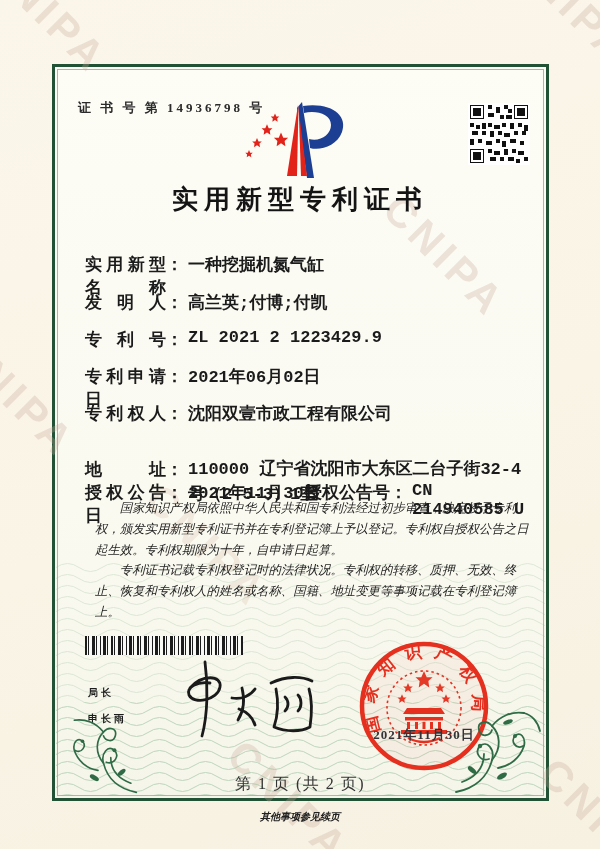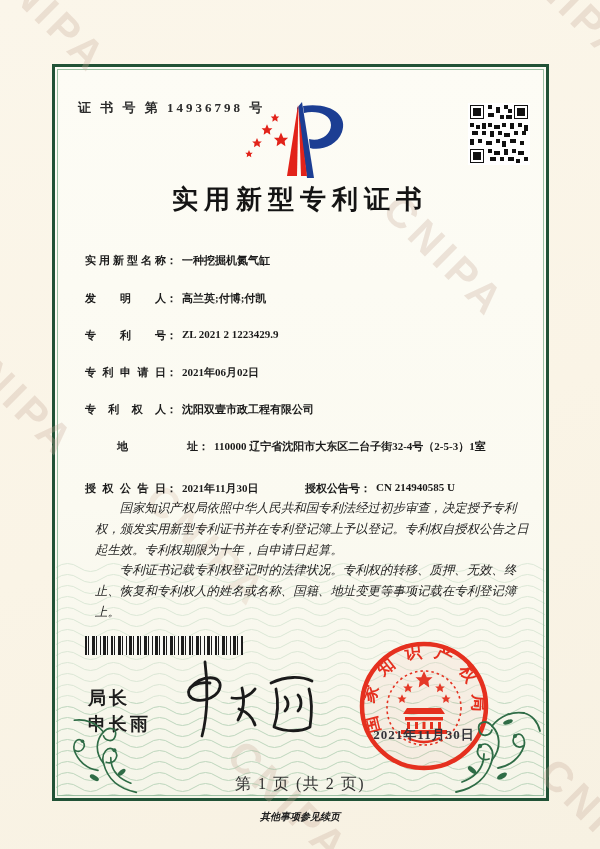--- a/index.html
+++ b/index.html
@@ -35,21 +35,21 @@
     position:absolute; left:78px; top:99px; font-size:13px; letter-spacing:3px;
     color:#2b2b2b; font-weight:600;
   }
   .logo { position:absolute; left:240px; top:96px; }
   .qr { position:absolute; left:468px; top:103px; background:#fff; padding:2px; }
   .title {
     position:absolute; left:0; right:0; top:182px; text-align:center;
     font-size:26px; font-weight:bold; letter-spacing:6px; color:#141414;
   }
   
-  .row { position:absolute; left:85px; width:440px; font-size:11px; font-weight:600; color:#1b1b1b; display:flex; }
+  .row { position:absolute; left:85px; width:440px; font-size:17px; font-weight:600; color:#1b1b1b; display:flex;font-family:Liberation Mono, monospace; }
   .lbl { display:inline-block; width:81px; text-align:justify; text-align-last:justify; flex:0 0 81px; }
   .lbl.auto { width:auto; flex:0 0 auto; text-align-last:auto; }
   .colon { flex:0 0 auto; }
   .val { margin-left:5px; }
   .val.wrap { width:336px; line-height:1.45; }
   .pair2 { position:absolute; left:220px; display:flex; }
   
   .legal {
     position:absolute; left:95px; top:498px; width:438px;
     font-size:12.4px; line-height:1.68; color:#1e1e1e; font-style:italic; font-weight:500;
@@ -60,21 +60,21 @@
     position:absolute; left:85px; top:636px; width:158px; height:19px;
     background:repeating-linear-gradient(90deg,
       #1c1c1c 0 2px,#f8f8f4 2px 3px,#1c1c1c 3px 4px,#f8f8f4 4px 7px,
       #1c1c1c 7px 10px,#f8f8f4 10px 11px,#1c1c1c 11px 12px,#f8f8f4 12px 15px,
       #1c1c1c 15px 16px,#f8f8f4 16px 18px,#1c1c1c 18px 21px,#f8f8f4 21px 22px,
       #1c1c1c 22px 23px,#f8f8f4 23px 26px);
   }
   
   .director-title, .director-name {
     position:absolute; left:88px; font-family:"Liberation Sans","DejaVu Sans",sans-serif;
-    font-weight:bold; font-size:18px; letter-spacing:3px; color:#1d1d1d;
+    font-weight:bold; font-size:10px; letter-spacing:3px; color:#1d1d1d;
   }
   .director-title { top:686px; }
   .director-name  { top:712px; }
   .signature { position:absolute; left:168px; top:656px; }
   
   .seal { position:absolute; left:356px; top:638px; }
   .seal-date {
     position:absolute; left:358px; top:726px; width:132px; text-align:center;
     font-size:13px; font-weight:bold; color:#33333a; letter-spacing:1px; z-index:3;
   }
@@ -219,21 +219,21 @@
     <div class="row" style="top:365px;">
       <span class="lbl">专利申请日</span>
         <span class="colon">：</span>
       <span class="val">2021年06月02日</span>
     </div>
     <div class="row" style="top:402px;">
       <span class="lbl">专利权人</span>
         <span class="colon">：</span>
       <span class="val">沈阳双壹市政工程有限公司</span>
     </div>
-    <div class="row" style="top:439px;margin-left:32px;">
+    <div class="row" style="top:458px;">
       <span class="lbl">地址</span>
         <span class="colon">：</span>
       <span class="val wrap">110000 辽宁省沈阳市大东区二台子街32-4号（2-5-3）1室</span>
     </div>
     <div class="row" style="top:481px;">
       <span class="lbl">授权公告日</span>
         <span class="colon">：</span>
       <span class="val">2021年11月30日</span>
       <span class="pair2">
         <span class="lbl auto">授权公告号</span>

